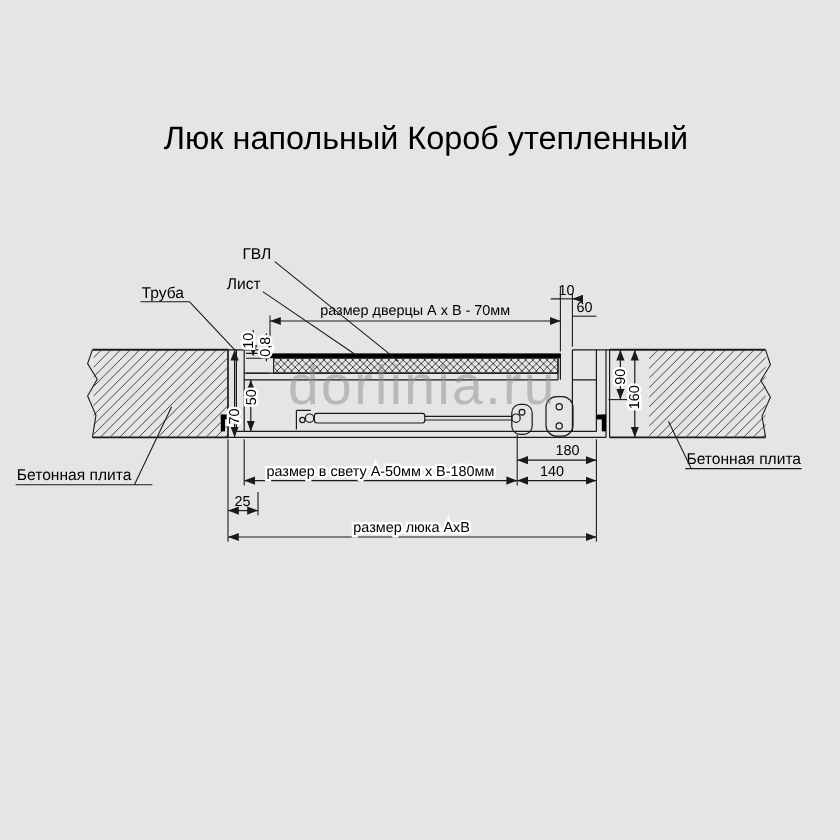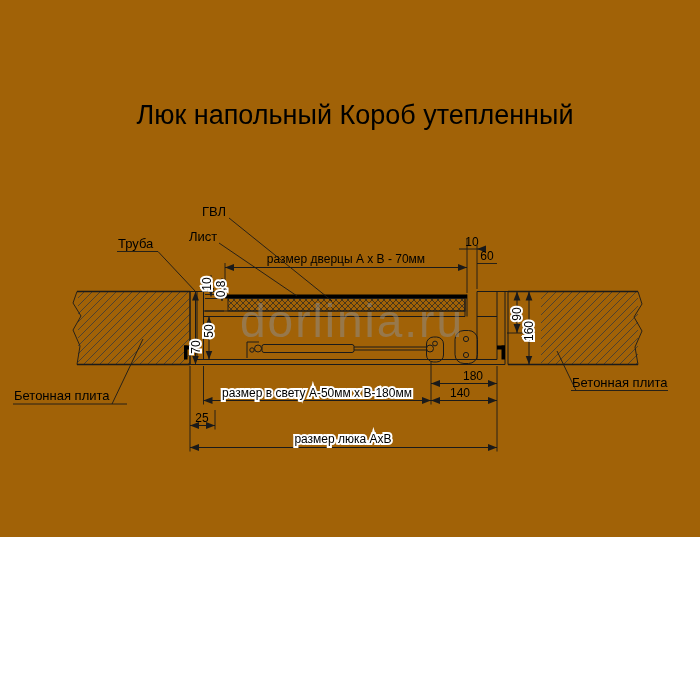--- a/index.html
+++ b/index.html
@@ -1,16 +1,16 @@
 <!DOCTYPE html>
 <html><head>
 <meta charset="utf-8">
 <style>
   html,body{margin:0;padding:0;background:#fff;}
-  .page{position:relative;width:700px;height:537px;background:#a16207;overflow:hidden;
+  .page{position:relative;width:700px;height:700px;background:#e5e5e5;overflow:hidden;
         font-family:"Liberation Sans", sans-serif;text-align:right;}
   svg{display:block;}
   text{fill:#000;font-family:"Liberation Sans", sans-serif;}
   .title{font-size:27px;}
   .lbl{font-size:13px;}
   .dim{font-size:12px;}
   .halo{paint-order:stroke fill;stroke:#fff;stroke-width:4px;}
   .wm{font-size:46px;fill:#8f8f8f;opacity:.5;letter-spacing:2px;}
   .ln{stroke:#1a1a1a;stroke-width:1;fill:none;}
   .ln2{stroke:#1a1a1a;stroke-width:1.6;fill:none;}

